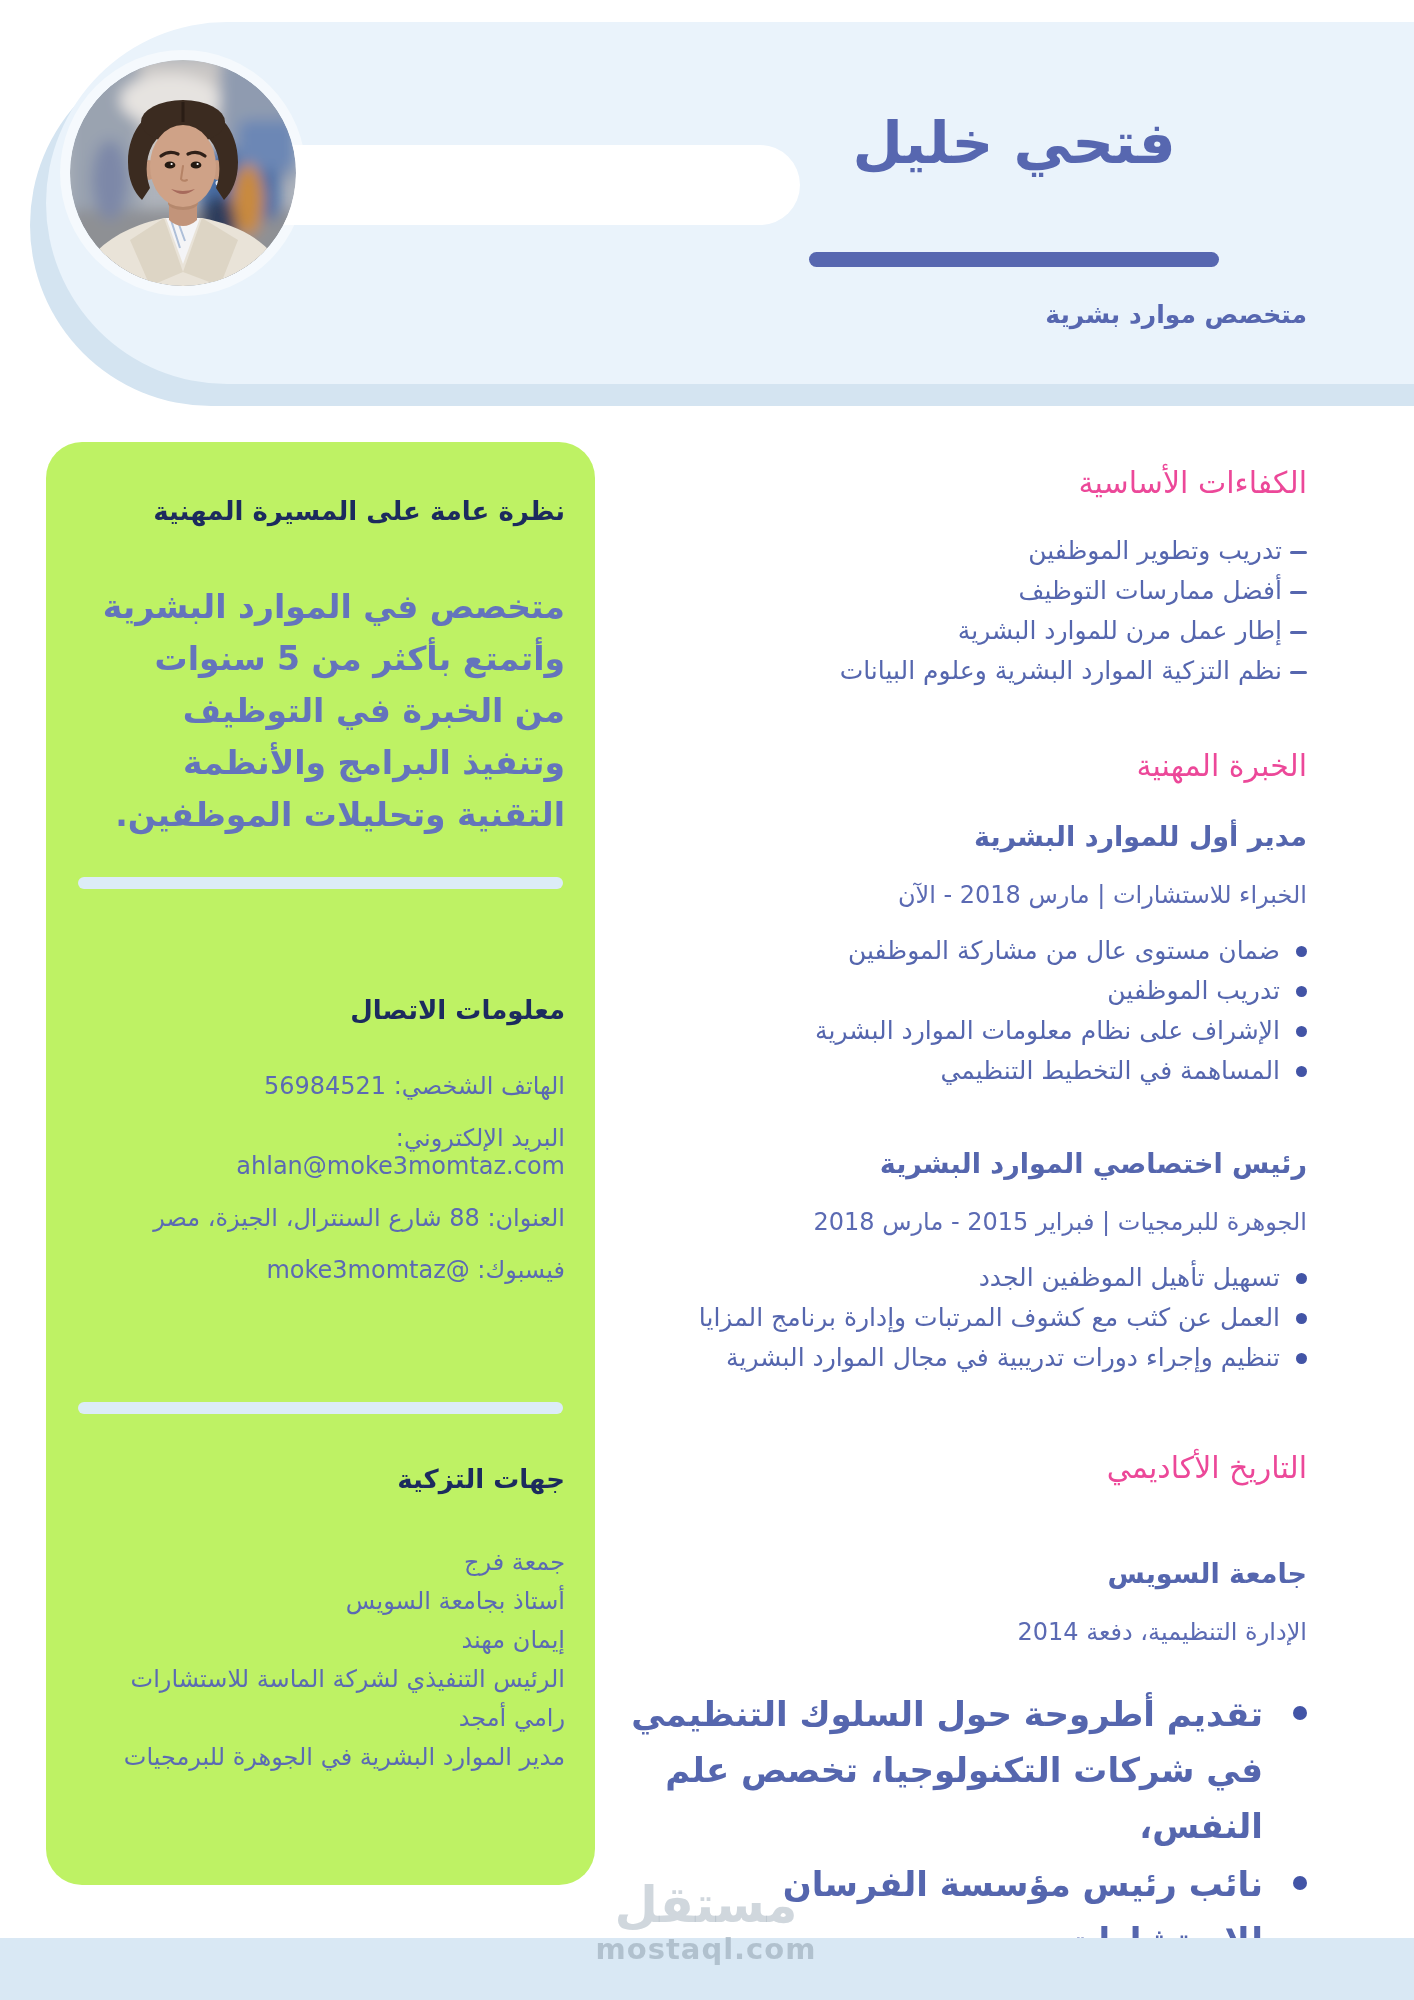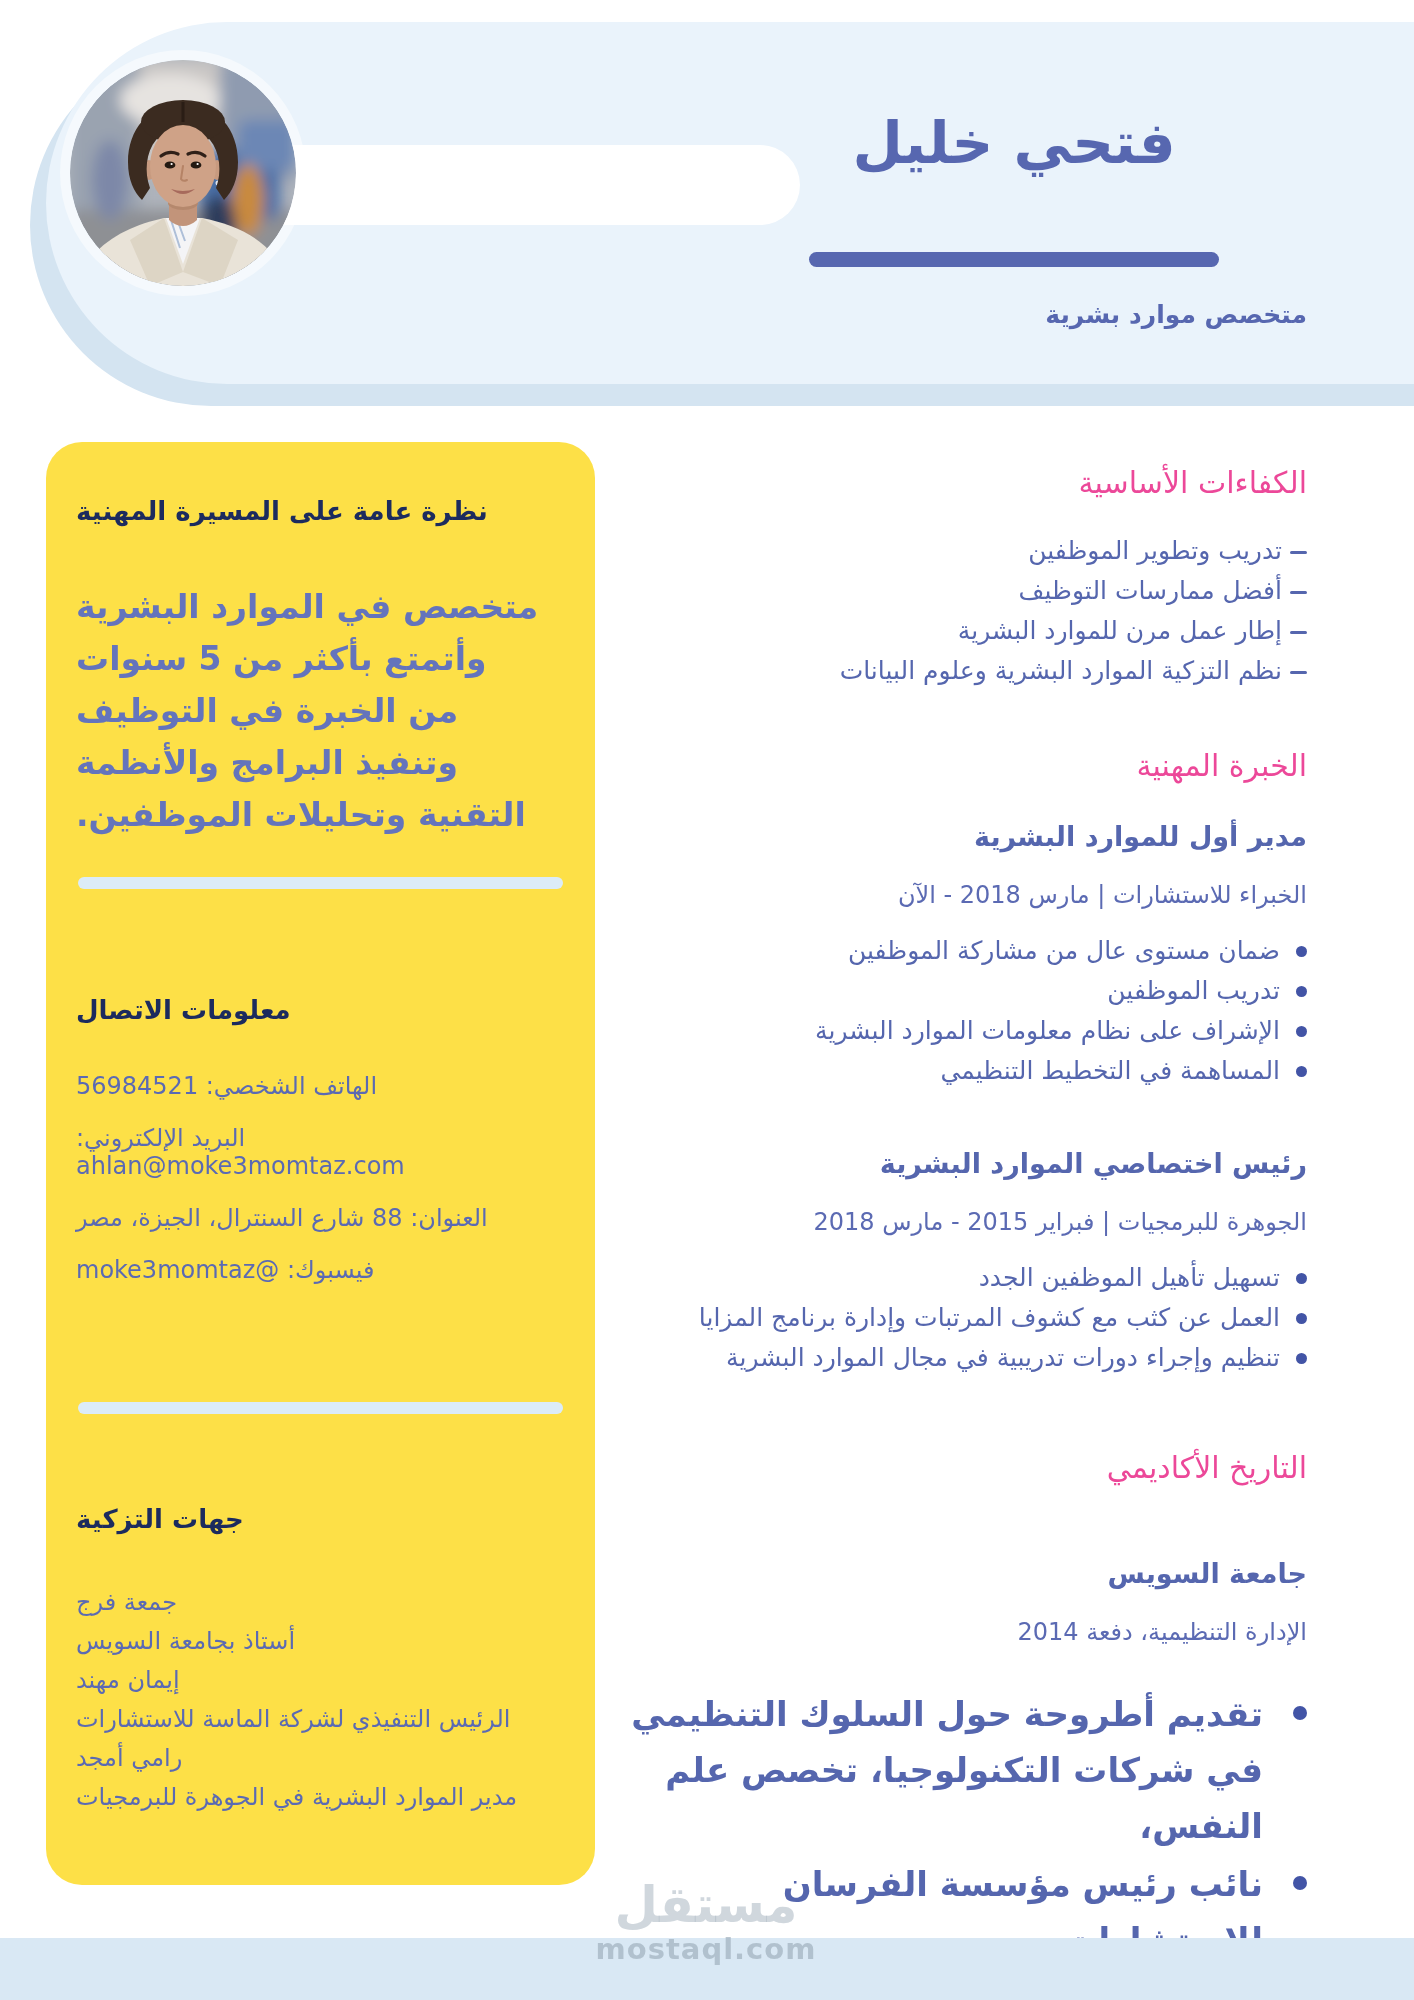--- a/index.html
+++ b/index.html
@@ -33,32 +33,32 @@
     position:absolute;top:252px;right:195px;width:410px;height:15px;
     background:#5767b0;border-radius:8px;
   }
   .subtitle{
     position:absolute;top:300px;right:107px;
     font-size:25px;font-weight:600;color:#5767b0;
   }
   
   .sidebar{
     position:absolute;left:46px;top:442px;width:549px;height:1443px;
-    background:#fde047;border-radius:36px;box-sizing:border-box;
-    padding:52px 30px 0 30px;text-align:left;
+    background:#bef264;border-radius:36px;box-sizing:border-box;
+    padding:52px 30px 0 30px;text-align:right;
   }
   .side-title{font-size:26px;font-weight:800;color:#1c2b5e;line-height:1.35;}
   .overview-text{margin-top:52px;font-size:33px;font-weight:700;color:#6474bc;line-height:52px;}
   .divider{height:12px;border-radius:6px;background:#dcecf7;margin:0 2px;}
   .divider.d1{margin-top:36px;}
   .divider.d2{margin-top:118px;}
   .contact-title{margin-top:104px;}
   .contact-list{margin-top:44px;}
   .contact-list .row{font-size:24px;color:#5b6ab3;line-height:28px;margin-bottom:24px;}
-  .refs-title{margin-top:88px;}
+  .refs-title{margin-top:48px;}
   .refs-list{margin-top:46px;}
   .refs-list .row{font-size:24px;color:#5b6ab3;line-height:39px;}
   
   .sec{position:absolute;right:107px;width:700px;}
   .sec-competencies{top:465px;}
   .sec-experience{top:748px;}
   .sec-education{top:1450px;}
   .main-title{font-size:30px;font-weight:400;color:#ec4899;line-height:36px;}
   ul{list-style:none;margin:0;padding:0;}
   .dash-list{margin-top:30px;}

